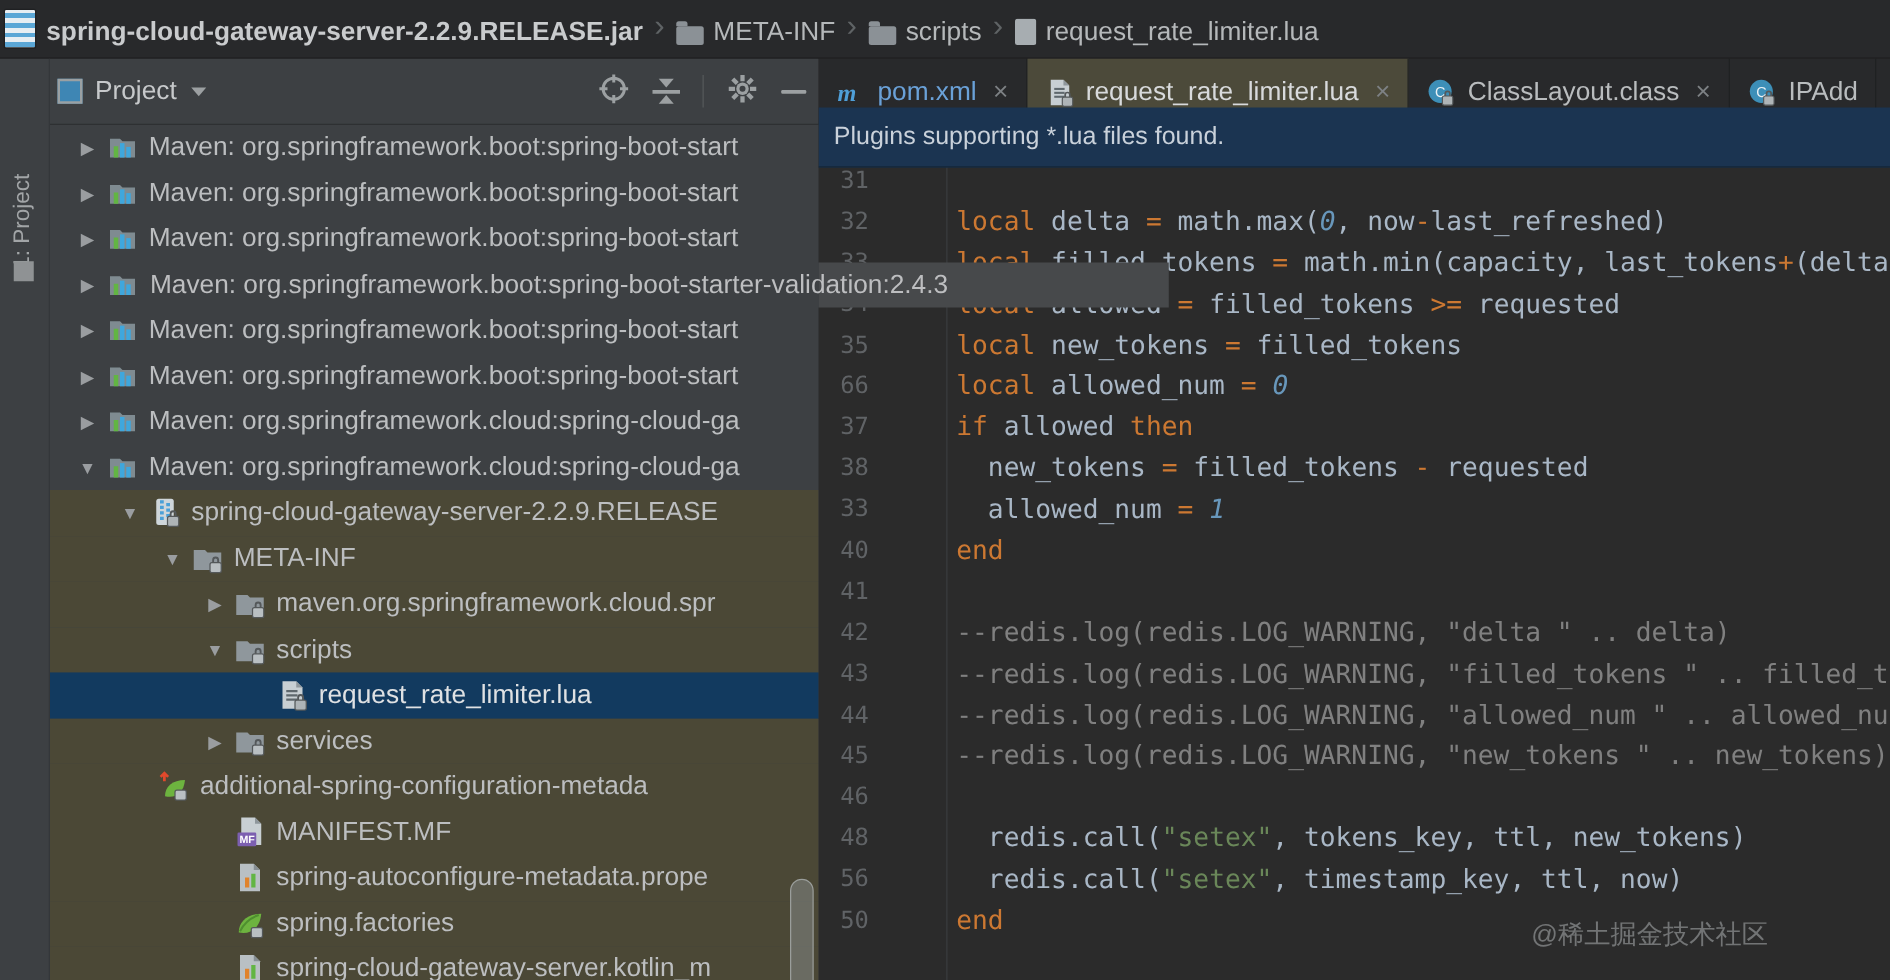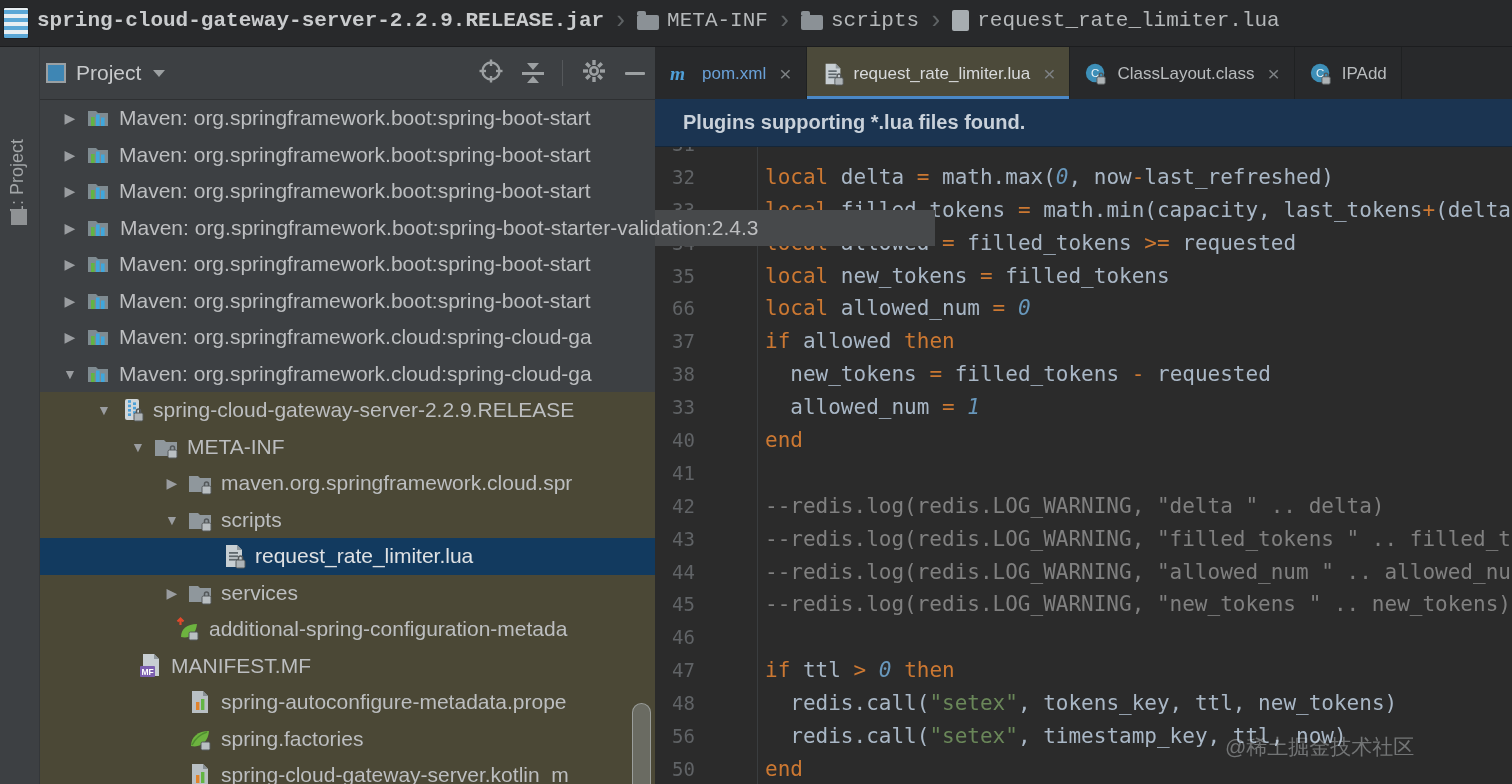--- a/index.html
+++ b/index.html
@@ -7,21 +7,21 @@
               font-family:"Liberation Sans", sans-serif; }
   body { position:relative; }
 
   
   .topbar { position:absolute; left:0; top:0; width:1512px; height:47px;
             background:#28292b; border-bottom:1px solid #1c1d1f;
             display:flex; align-items:center; }
   .jar-badge { width:26px; height:32px; margin:0 8px 0 3px; border-radius:2px;
                background:repeating-linear-gradient(0deg,#5ba7d6 0 4px,#e8eef2 4px 8px);
                border:1px solid #1f2022; }
-  .bc { display:flex; align-items:flex-start;font-family:Liberation Mono, monospace; }
+  .bc { display:flex; align-items:flex-end; }
   .bc-item { display:flex; align-items:center; color:#b5b8ba; font-size:21px; }
   .bc-item.first .bc-label { font-weight:bold; color:#c9cbcd; }
   .bc-sep { color:#5f6365; font-size:25px; margin:0 9px; transform:translateY(-2px); }
   .bc-folder { position:relative; width:22px; height:15px; background:#8b9196;
                border-radius:2px; margin:5px 8px 0 0; }
   .bc-folder::before { content:""; position:absolute; top:-4px; left:0; width:9px;
                height:4px; background:#8b9196; border-radius:2px 2px 0 0; }
   .bc-file { width:17px; height:21px; margin-right:8px; background:#a7adb1;
              border-radius:2px;
              background-image:linear-gradient(#a7adb1 0 0),
@@ -76,31 +76,31 @@
   
   .editor { position:absolute; left:655px; top:47px; width:857px; height:737px;
             background:#2b2b2b; }
   .tabbar { position:absolute; left:0; top:0; width:857px; height:53px;
             background:#28292b; display:flex; }
   .tab { display:flex; align-items:center; padding:0 14px; gap:9px;
          border-right:1px solid #1f2122; position:relative; }
   .tab.active { background:#4c4a3a; }
   .tab.active::after { content:""; position:absolute; left:0; right:0; bottom:0;
          height:4px; background:#4a88c7; }
-  .tab-label { font-size:17px; color:#b9bcbe; }
+  .tab-label { font-size:21px; color:#b9bcbe; }
   .tab.active .tab-label { color:#d8dadc; }
   .tab.file-pom .tab-label { color:#6aa1d8; }
   .tab-close { color:#7d8184; font-size:21px; margin-left:4px; }
   .tab-icon { width:24px; height:24px; }
   .tab-icon svg { width:24px; height:24px; display:block; }
 
-  .banner { position:absolute; left:0; top:52px; width:857px; height:48px;
+  .banner { position:absolute; left:0; top:39px; width:857px; height:48px;
             background:#1b3451; border-bottom:1px solid #142639; z-index:5;
-            display:flex; align-items:center; padding-left:28px;
-            color:#c9d1da; font-size:20px;font-weight:bold; }
+            display:flex; align-items:center; padding-left:12px;
+            color:#c9d1da; font-size:20px; }
 
   .code-area { position:absolute; left:0; top:53px; width:857px; height:684px;
                overflow:hidden; font-family:"DejaVu Sans Mono", monospace; }
   .code-area::before { content:""; position:absolute; left:102px; top:0; bottom:0;
                width:1px; background:#3a3d3f; }
   .code-lines { margin-top:28px; }
   .code-line { display:flex; height:32.9px; line-height:32.9px; white-space:pre; }
   .lnum { width:32px; margin-left:8px; text-align:right; color:#606366; font-size:19px; flex:none; }
   .ltext { margin-left:70px; font-size:21px; color:#a9b7c6; }
   .tk-k { color:#cc7832; }
@@ -360,32 +360,32 @@
         <span class="tarrow">▶</span>
         <span class="ticon">
           <svg viewBox="0 0 26 26">
             <path d="M2 6h9l2 2h11v14H2z" fill="#8f979c"></path>
             <rect x="15" y="16" width="9" height="8" rx="1.5" fill="#b9bfc2" stroke="#54585a"></rect>
             <path d="M17.5 16v-2a2 2 0 0 1 4 0v2" fill="none" stroke="#54585a" stroke-width="1.5"></path>
           </svg>
         </span>
         <span class="tlabel">services</span>
       </div>
-      <div class="trow lib" style="padding-left: 105px;">
+      <div class="trow lib" style="padding-left: 56px;">
         <span class="tarrow"></span>
         <span class="ticon">
           <svg viewBox="0 0 26 26">
             <path d="M6 21c0-8 6-13 16-13-1 10-7 15-16 13z" fill="#6db33f"></path>
             <path d="M5.5 9V2.5M2.5 5.5l3-3 3 3" stroke="#e0492c" stroke-width="2.2" fill="none"></path>
             <rect x="14" y="16" width="9" height="8" rx="1.5" fill="#b9bfc2" stroke="#54585a"></rect>
           </svg>
         </span>
         <span class="tlabel">additional-spring-configuration-metada</span>
       </div>
-      <div class="trow lib" style="padding-left: 67px;">
+      <div class="trow lib" style="padding-left: 117px;">
         <span class="tarrow"></span>
         <span class="ticon">
           <svg viewBox="0 0 26 26">
             <path d="M6 1h11l5 5v17H6z" fill="#c8cfd3"></path>
             <path d="M17 1l5 5h-5z" fill="#8f979c"></path>
             <rect x="3" y="13" width="15" height="11" rx="1" fill="#7c5fb0"></rect>
             <text x="4.5" y="21.5" font-size="8.5" font-weight="bold" fill="#ffffff" font-family="sans-serif">MF</text>
           </svg>
         </span>
         <span class="tlabel">MANIFEST.MF</span>
@@ -490,21 +490,20 @@
         <div class="code-line"><span class="lnum">37</span><span class="ltext"><span class="tk-k">if</span><span class="tk-p"> allowed </span><span class="tk-k">then</span></span></div>
         <div class="code-line"><span class="lnum">38</span><span class="ltext"><span class="tk-p">  new_tokens </span><span class="tk-o">=</span><span class="tk-p"> filled_tokens </span><span class="tk-o">-</span><span class="tk-p"> requested</span></span></div>
         <div class="code-line"><span class="lnum">33</span><span class="ltext"><span class="tk-p">  allowed_num </span><span class="tk-o">=</span><span class="tk-p"> </span><span class="tk-n">1</span></span></div>
         <div class="code-line"><span class="lnum">40</span><span class="ltext"><span class="tk-k">end</span></span></div>
         <div class="code-line"><span class="lnum">41</span><span class="ltext"></span></div>
         <div class="code-line"><span class="lnum">42</span><span class="ltext"><span class="tk-c">--redis.log(redis.LOG_WARNING, "delta " .. delta)</span></span></div>
         <div class="code-line"><span class="lnum">43</span><span class="ltext"><span class="tk-c">--redis.log(redis.LOG_WARNING, "filled_tokens " .. filled_to</span></span></div>
         <div class="code-line"><span class="lnum">44</span><span class="ltext"><span class="tk-c">--redis.log(redis.LOG_WARNING, "allowed_num " .. allowed_num</span></span></div>
         <div class="code-line"><span class="lnum">45</span><span class="ltext"><span class="tk-c">--redis.log(redis.LOG_WARNING, "new_tokens " .. new_tokens)</span></span></div>
         <div class="code-line"><span class="lnum">46</span><span class="ltext"></span></div>
-        <div class="code-line"><span class="lnum">47</span><span class="ltext"><span class="tk-k">if</span><span class="tk-p"> ttl </span><span class="tk-o">&gt;</span><span class="tk-p"> </span><span class="tk-n">0</span><span class="tk-p"> </span><span class="tk-k">then</span></span></div>
         <div class="code-line"><span class="lnum">48</span><span class="ltext"><span class="tk-p">  redis.call(</span><span class="tk-s">"setex"</span><span class="tk-p">, tokens_key, ttl, new_tokens)</span></span></div>
         <div class="code-line"><span class="lnum">56</span><span class="ltext"><span class="tk-p">  redis.call(</span><span class="tk-s">"setex"</span><span class="tk-p">, timestamp_key, ttl, now)</span></span></div>
         <div class="code-line"><span class="lnum">50</span><span class="ltext"><span class="tk-k">end</span></span></div>
       </div>
   </div>
   <div class="banner">
     <span>Plugins supporting *.lua files found.</span>
   </div>
 </div>
 

